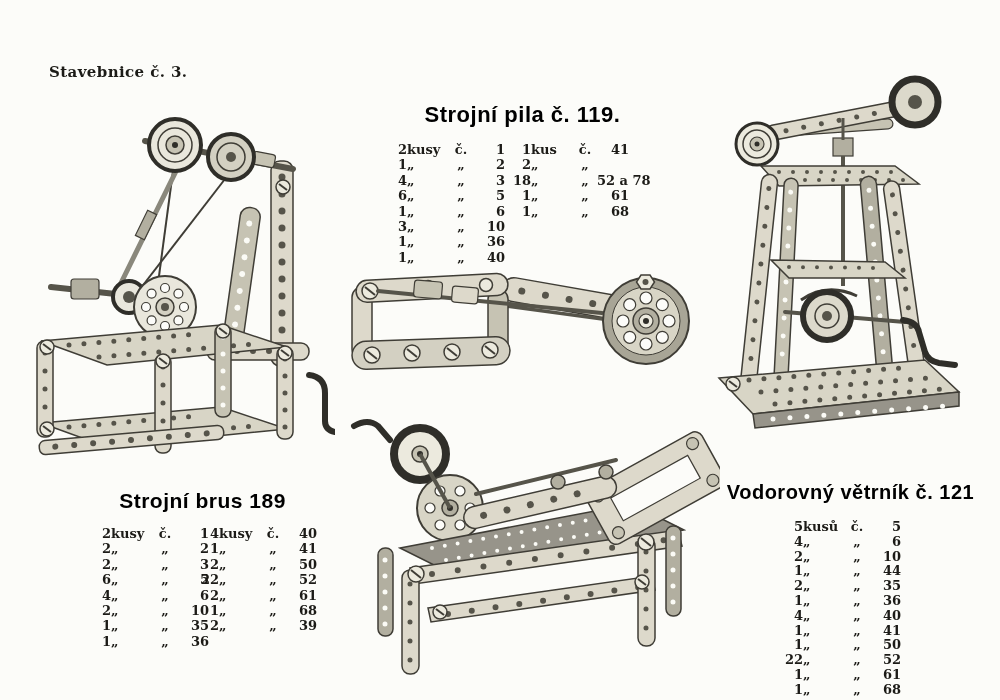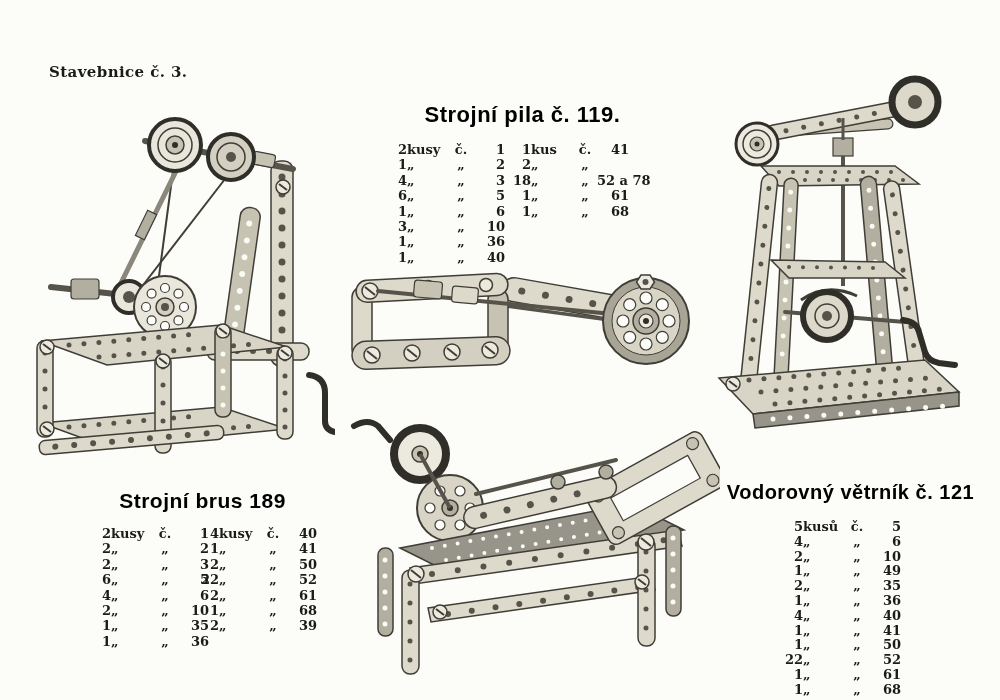--- a/index.html
+++ b/index.html
@@ -499,21 +499,21 @@
         <div class="parts-row">
           <span class="c0">2</span>
           <span class="c1">„</span>
           <span class="c2">„</span>
           <span class="c3">10</span>
         </div>
         <div class="parts-row">
           <span class="c0">1</span>
           <span class="c1">„</span>
           <span class="c2">„</span>
-          <span class="c3">49</span>
+          <span class="c3">44</span>
         </div>
         <div class="parts-row">
           <span class="c0">2</span>
           <span class="c1">„</span>
           <span class="c2">„</span>
           <span class="c3">35</span>
         </div>
         <div class="parts-row">
           <span class="c0">1</span>
           <span class="c1">„</span>

